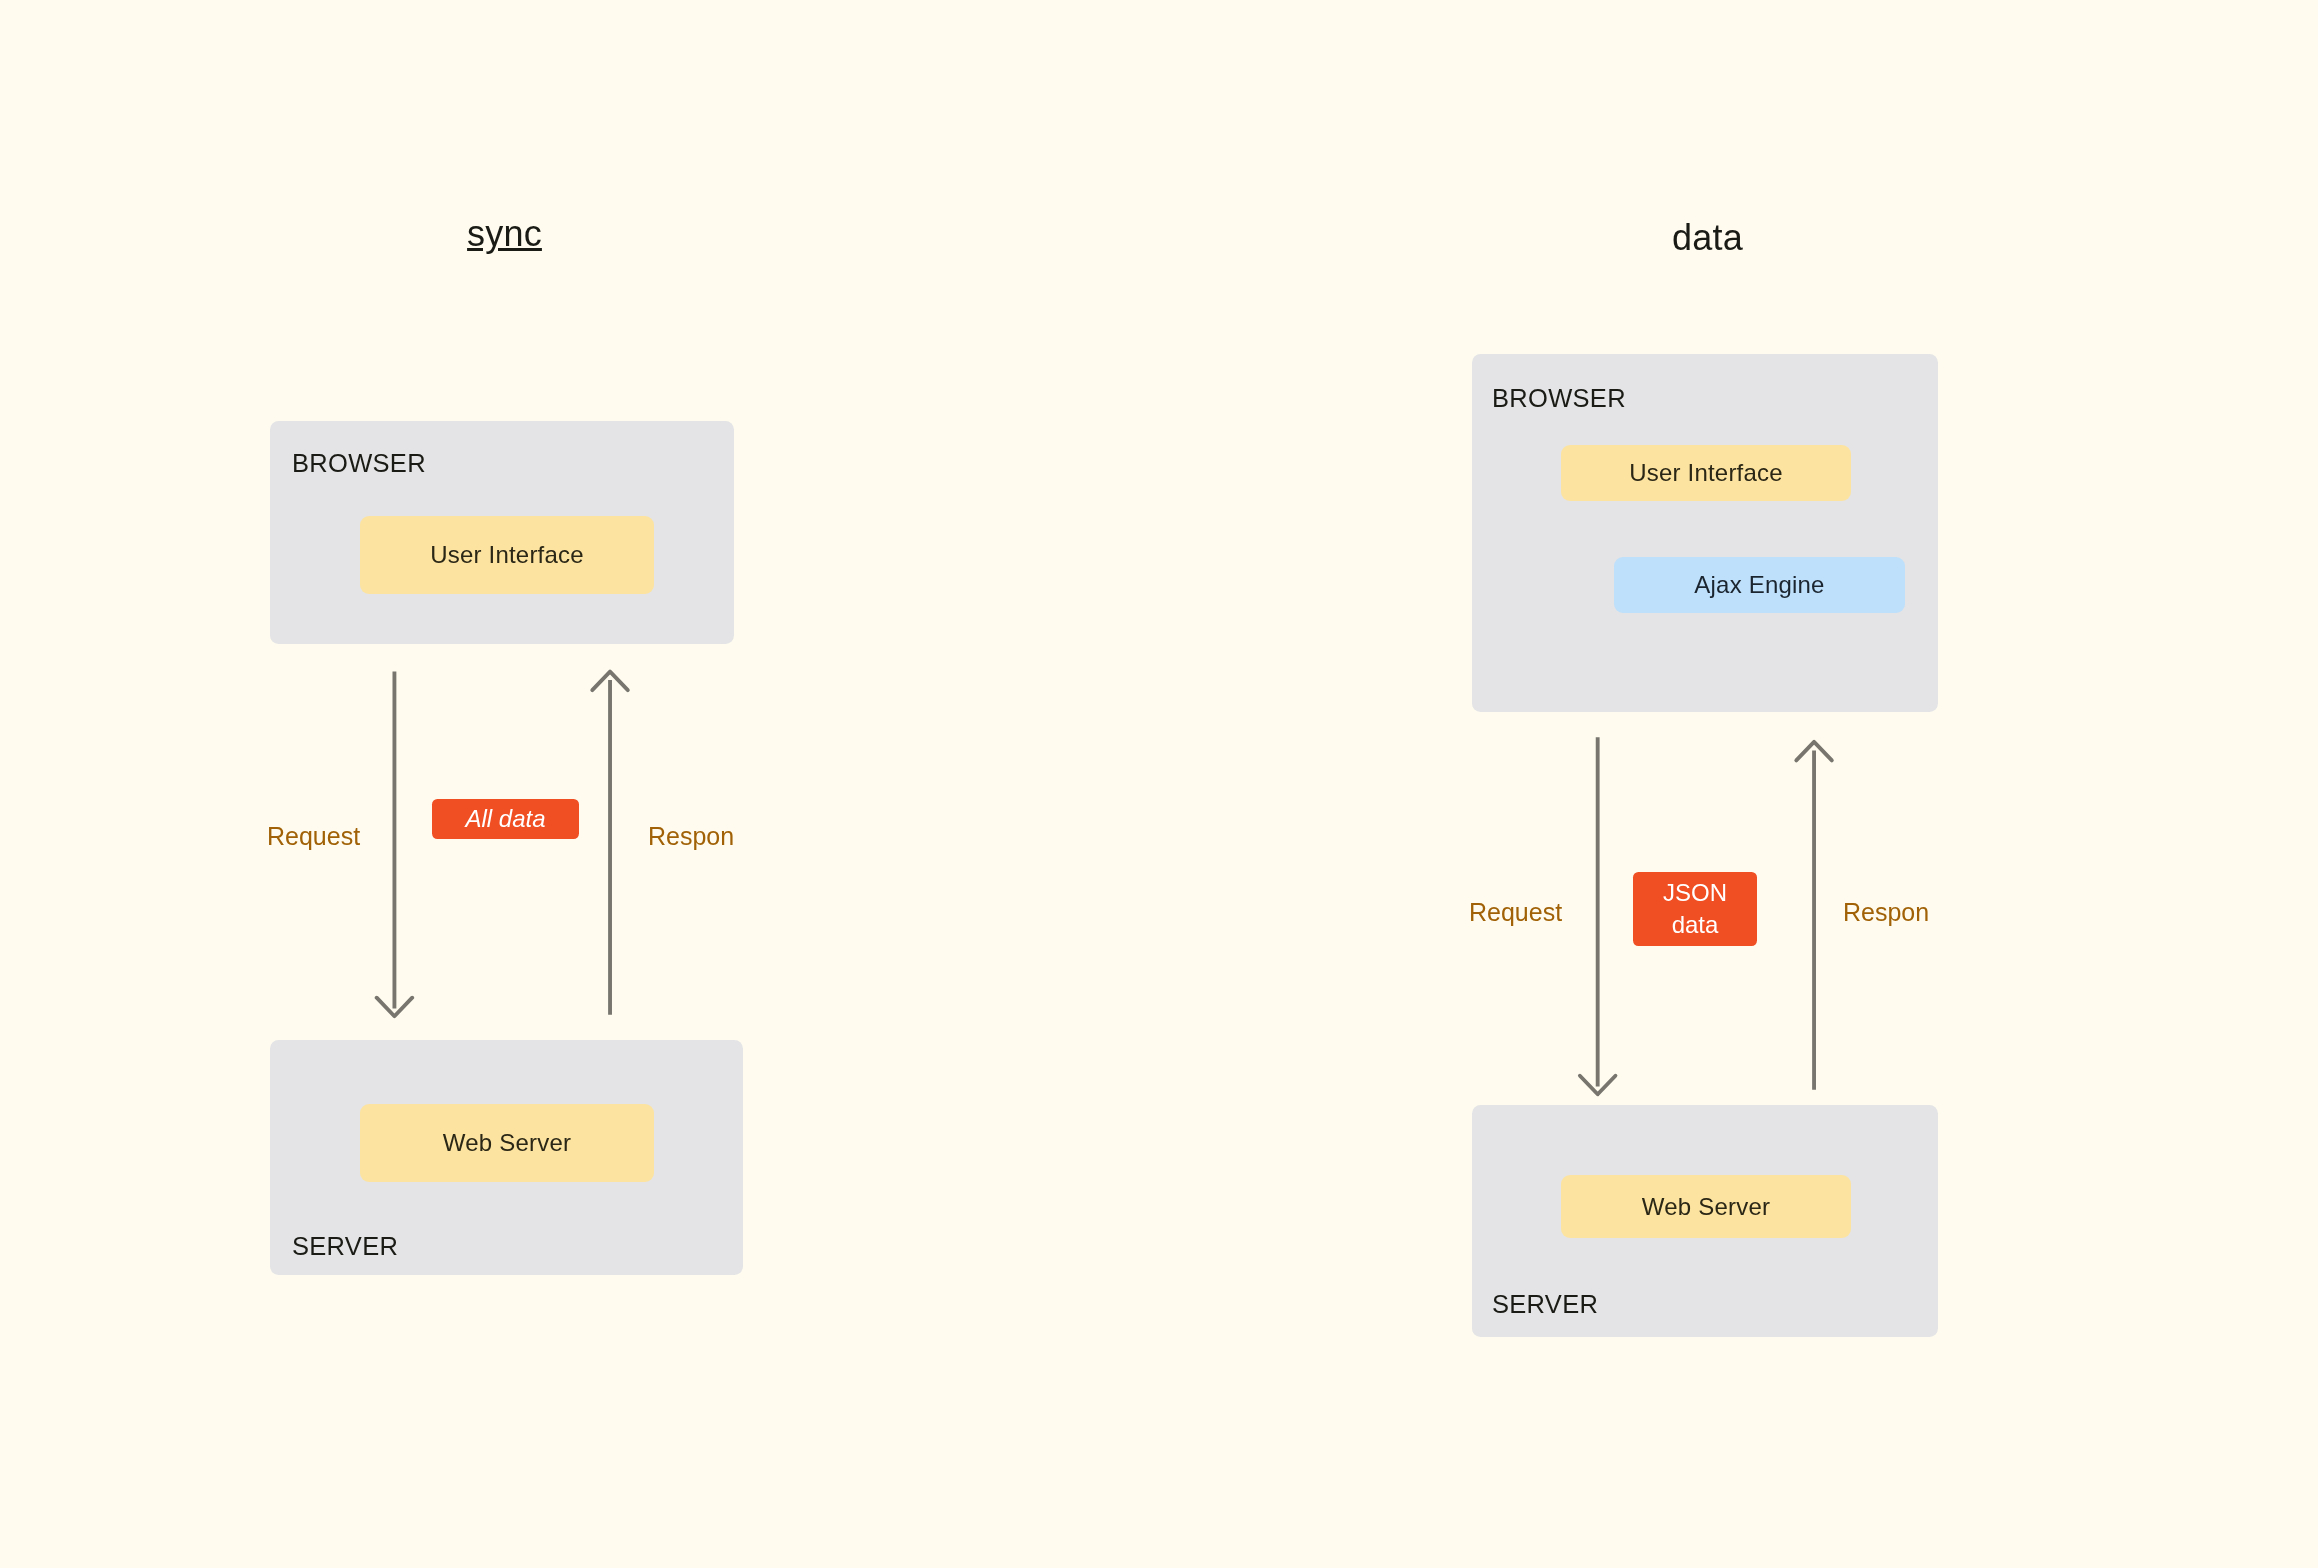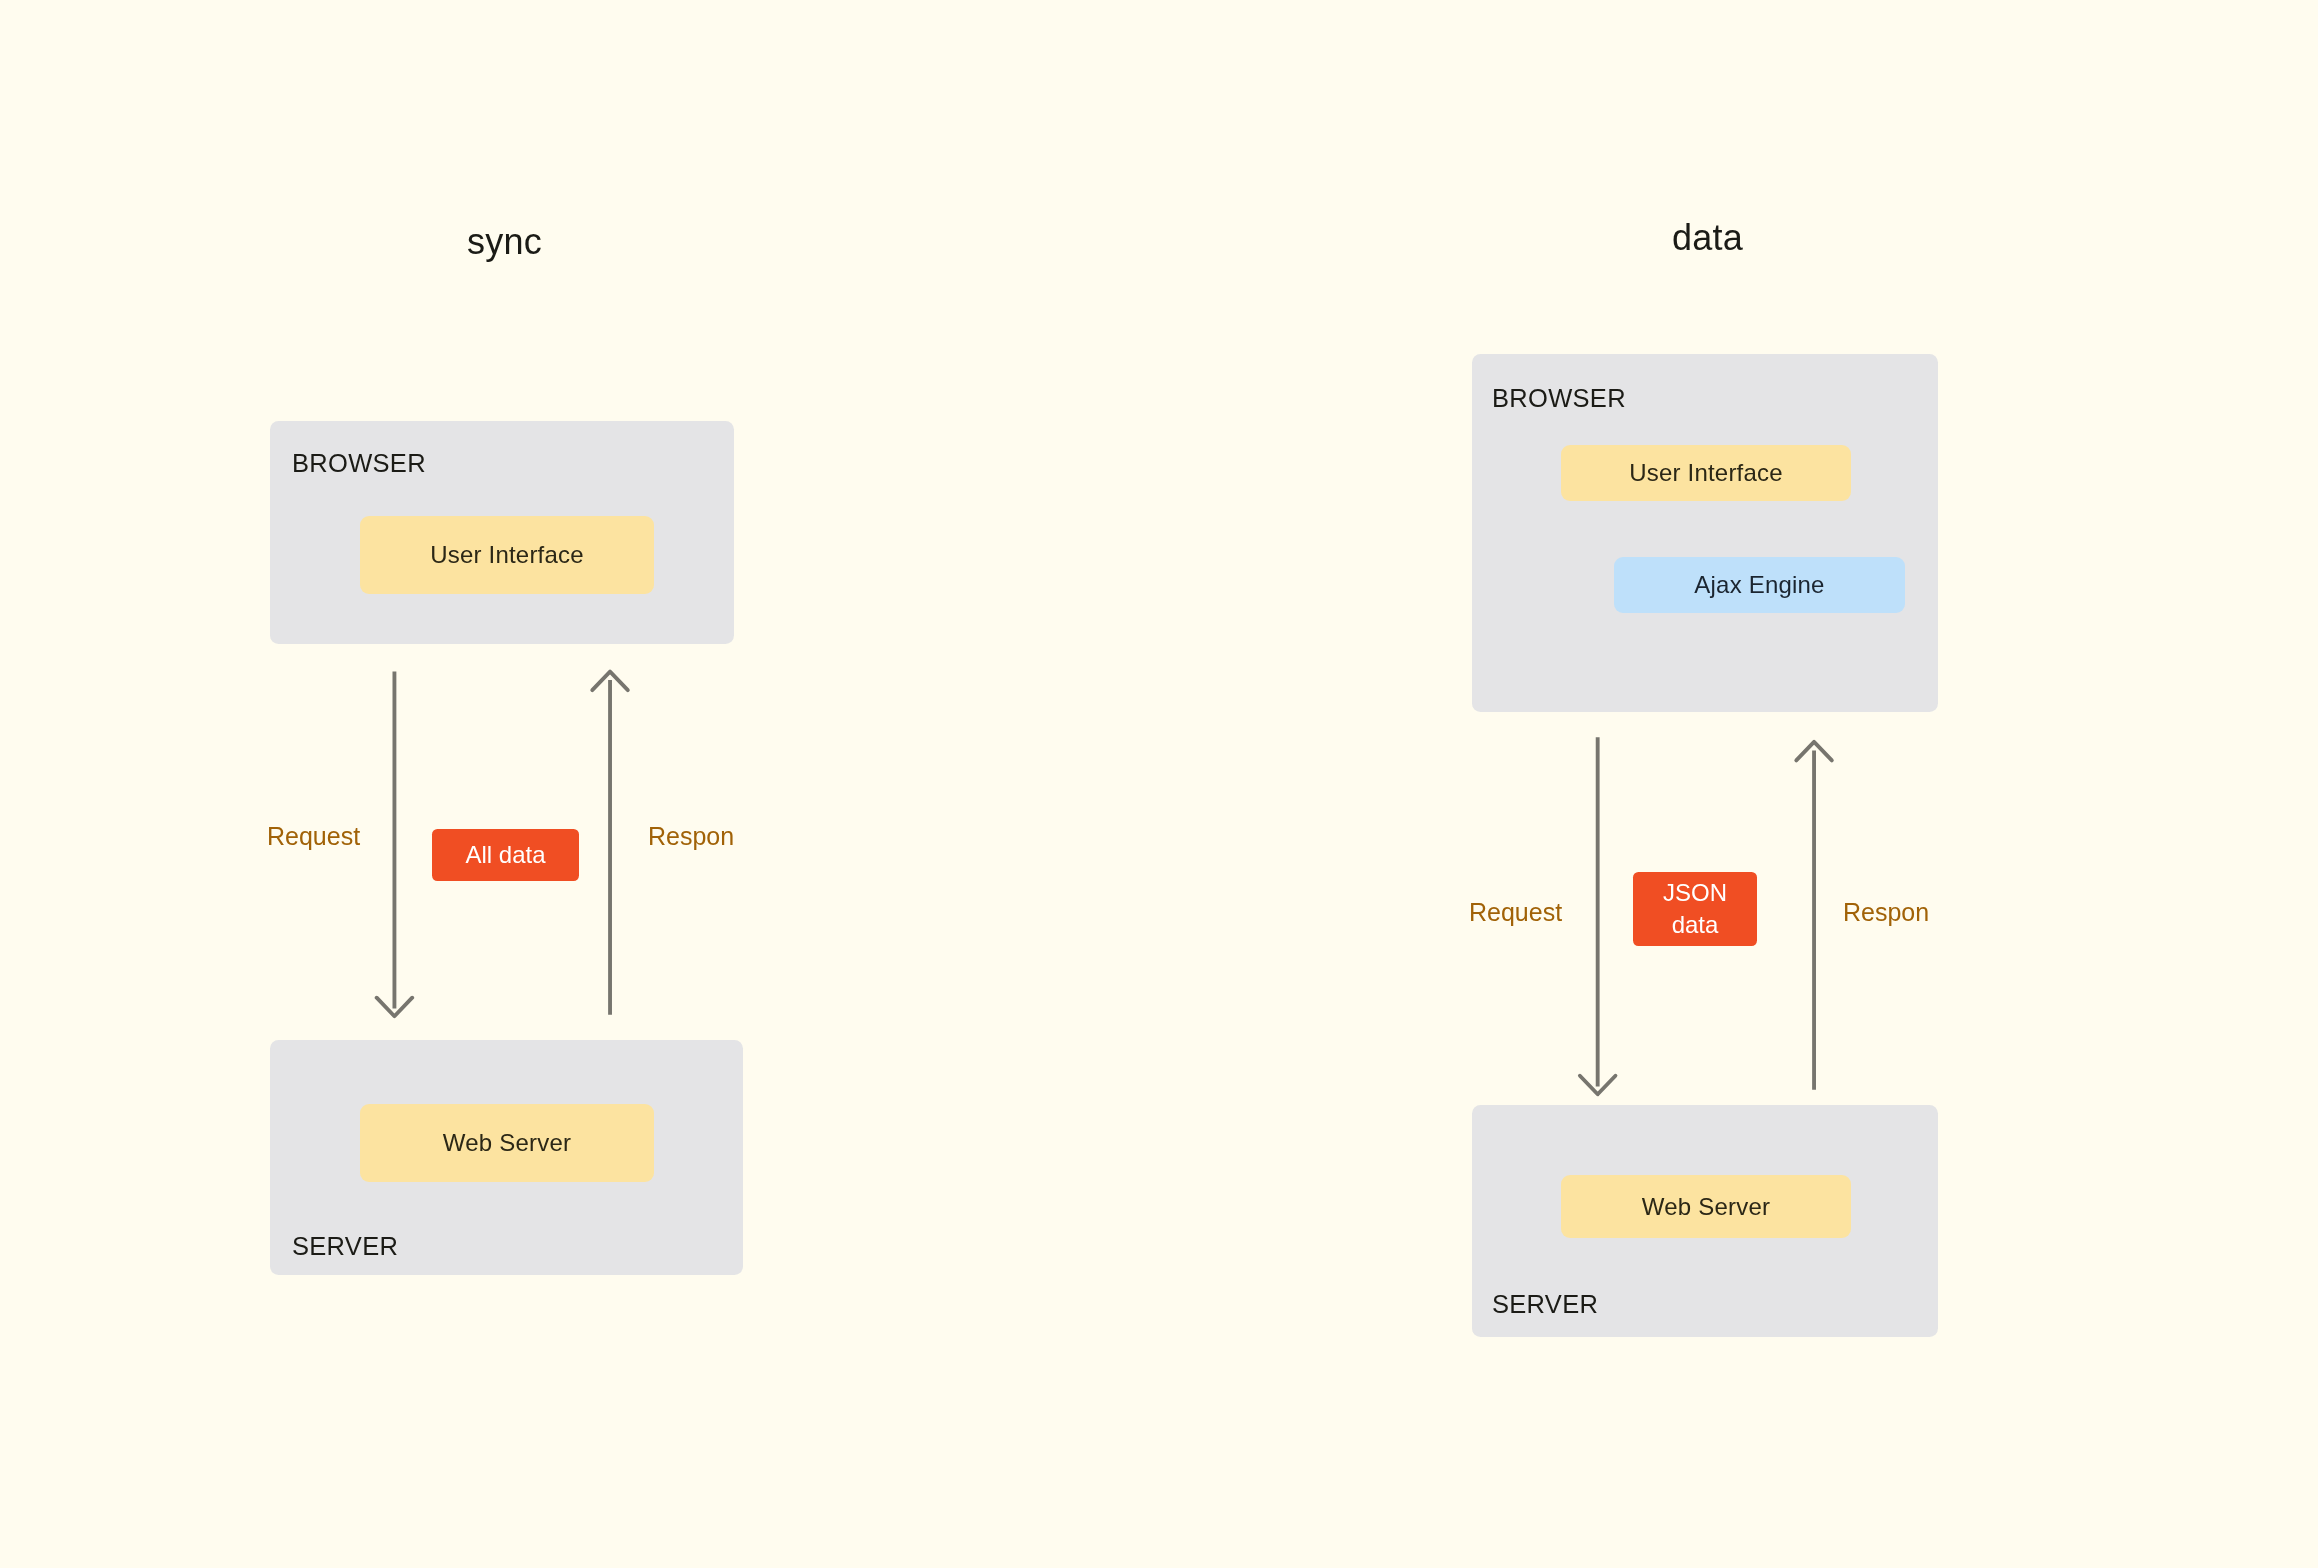--- a/index.html
+++ b/index.html
@@ -115,39 +115,39 @@
     white-space: pre-line;
   }
 </style>
 </head>
 <body>
 
 <div id="canvas">
 
   <div>
 
-    <div class="diagram-title" style="left:350px; top:224px; width:309px;">sync</div>
+    <div class="diagram-title" style="left:350px; top:216px; width:309px;text-decoration:underline;">sync</div>
 
     <div class="zone" style="left:270px; top:421px; width:464px; height:223px;"></div>
     <div class="zone-label" style="left:292px; top:451px;">BROWSER</div>
     <div class="component yellow" style="left:360px; top:516px; width:294px; height:78px;">User Interface</div>
 
     <svg class="arrow-svg" style="left:0px; top:0px; width:2319px; height:1568px;" viewBox="0 0 3000 2029" width="2319" height="1568">
       <line class="arrow-line" x1="510" y1="869" x2="510" y2="1305"></line>
       <polyline class="arrow-head" points="487,1291 510,1315 533,1291"></polyline>
     </svg>
     <div class="flow-label" style="left:267px; top:824px;">Request</div>
 
     <svg class="arrow-svg" style="left:0px; top:0px; width:2319px; height:1568px;" viewBox="0 0 3000 2029" width="2319" height="1568">
       <line class="arrow-line" x1="789" y1="880" x2="789" y2="1313"></line>
       <polyline class="arrow-head" points="766,893 789,869 812,893"></polyline>
     </svg>
     <div class="flow-label" style="left:648px; top:824px;">Respon</div>
 
-    <div class="badge" style="left:432px; top:829px; width:147px; height:52px;">All data</div>
+    <div class="badge" style="left:432px; top:799px; width:147px; height:40px;font-style:italic;">All data</div>
 
     <div class="zone" style="left:270px; top:1040px; width:473px; height:235px;"></div>
     <div class="component yellow" style="left:360px; top:1104px; width:294px; height:78px;">Web Server</div>
     <div class="zone-label" style="left:292px; top:1234px;">SERVER</div>
 
   </div>
 
   <div>
 
     <div class="diagram-title" style="left:1553px; top:220px; width:309px;">data</div>

